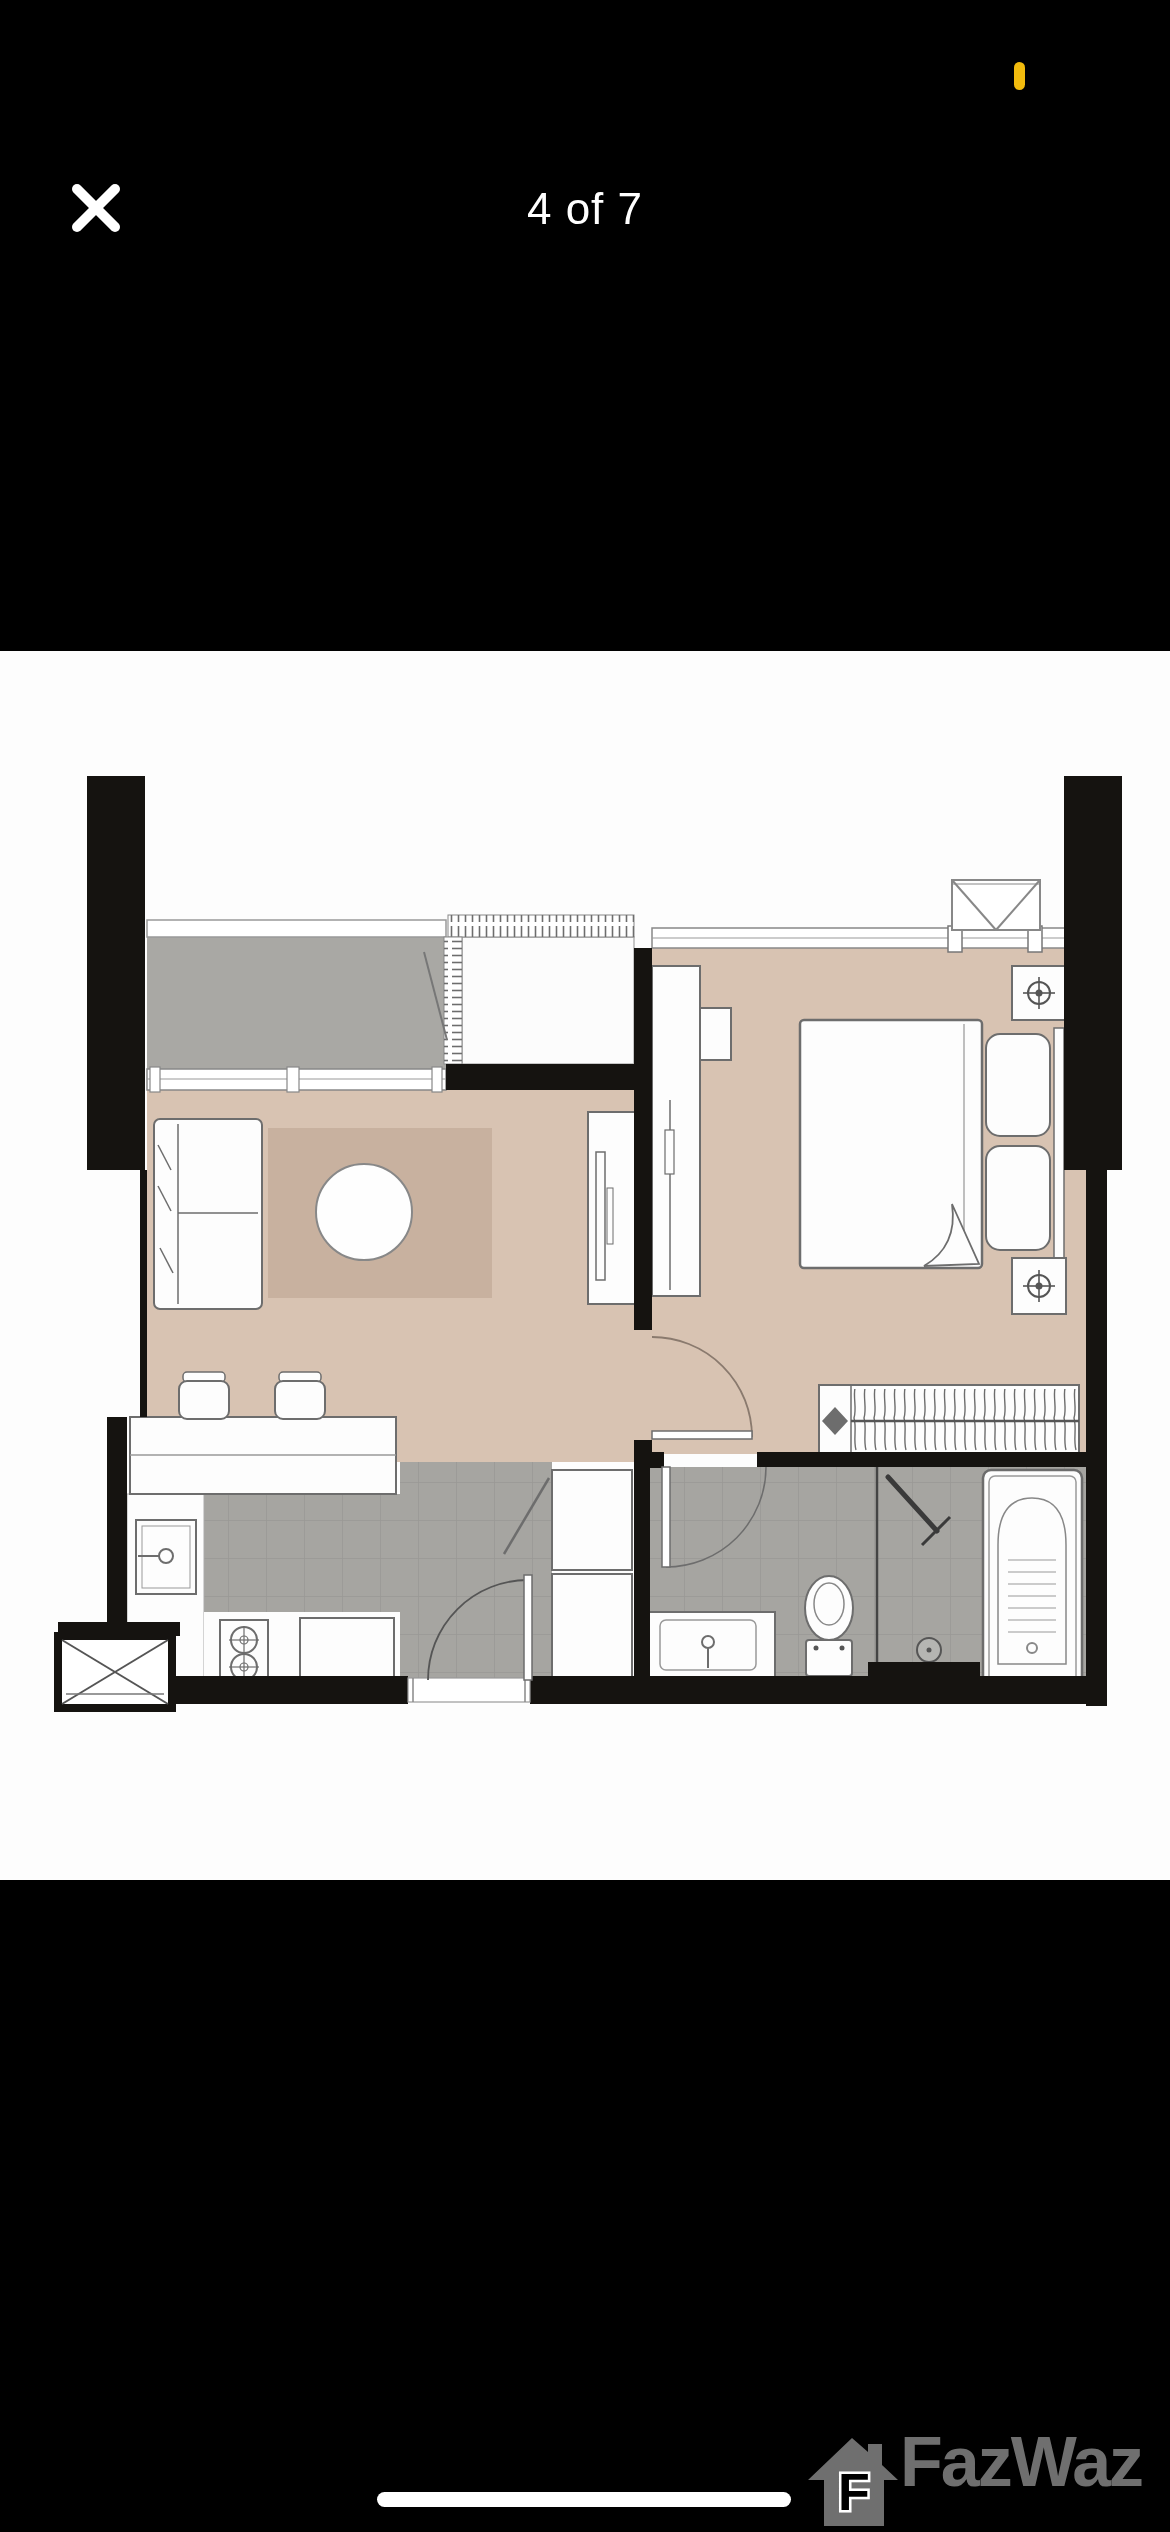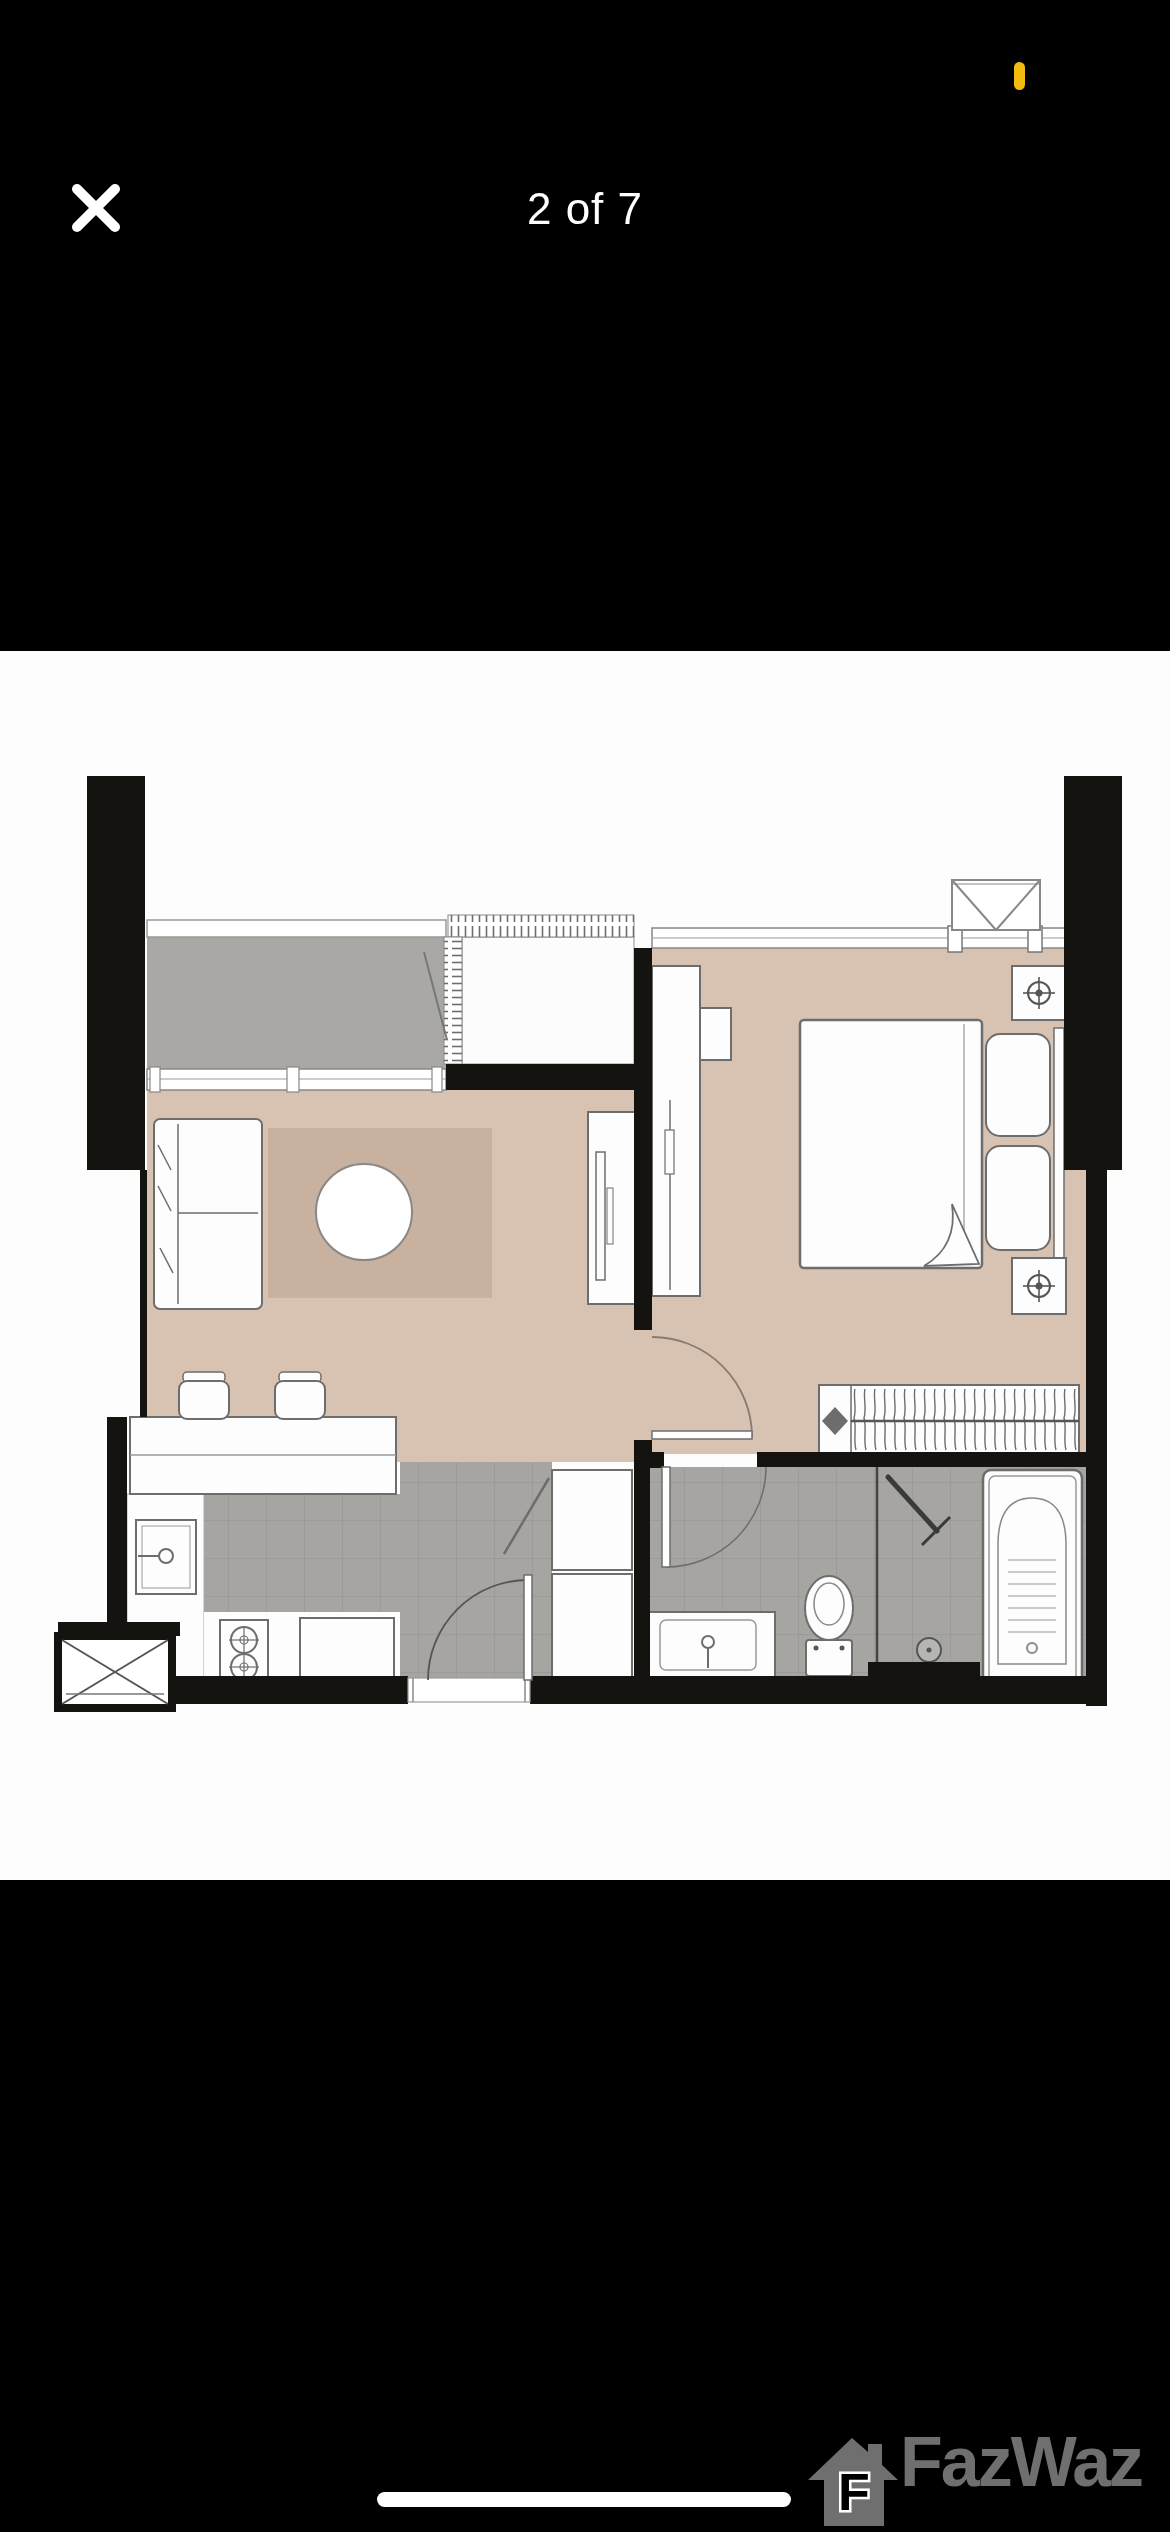--- a/index.html
+++ b/index.html
@@ -27,21 +27,21 @@
 
   <div class="rec-pill"></div>
 
   <div class="navbar">
     <button class="close-btn">
       <svg width="72" height="72" viewBox="0 0 72 72">
         <line x1="17" y1="17" x2="55" y2="55" stroke="#fff" stroke-width="10" stroke-linecap="round"></line>
         <line x1="55" y1="17" x2="17" y2="55" stroke="#fff" stroke-width="10" stroke-linecap="round"></line>
       </svg>
     </button>
-    <div class="counter">2 of 7</div>
+    <div class="counter">4 of 7</div>
   </div>
 
   <div class="photo-area">
     <svg width="1170" height="1229" viewBox="0 651 1170 1229">
       <defs>
         <pattern id="tiles" width="38" height="38" patternUnits="userSpaceOnUse">
           <path d="M38,0 H0 V38" fill="none" stroke="rgba(0,0,0,0.08)" stroke-width="1.5"></path>
         </pattern>
         <pattern id="vticks" width="7" height="22" patternUnits="userSpaceOnUse">
           <line x1="3.5" y1="2" x2="3.5" y2="20" stroke="#6d6d6d" stroke-width="1.6"></line>

